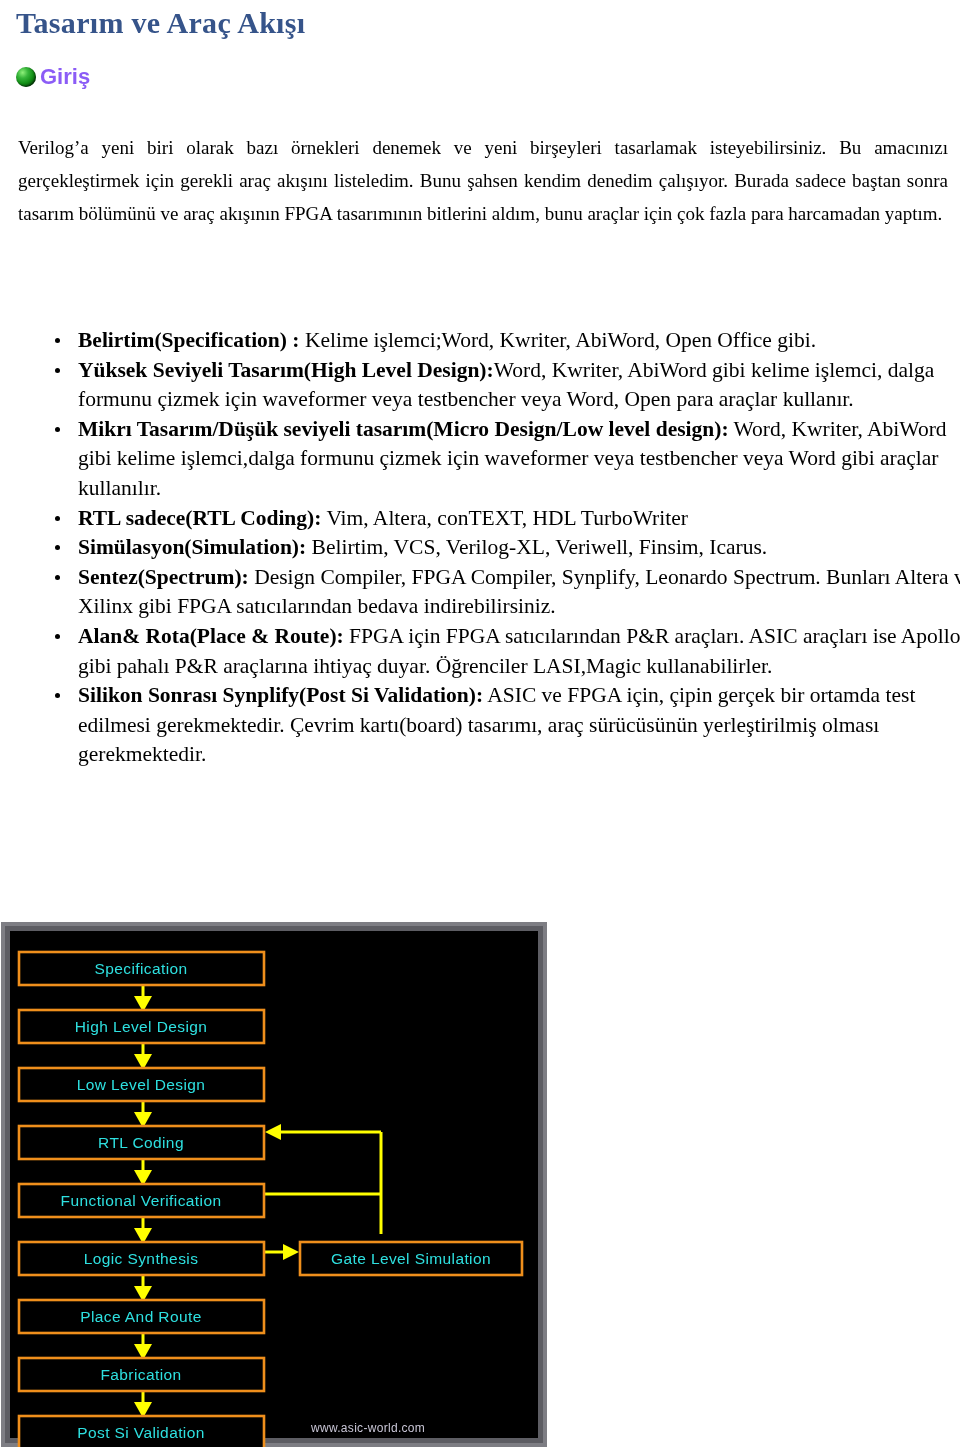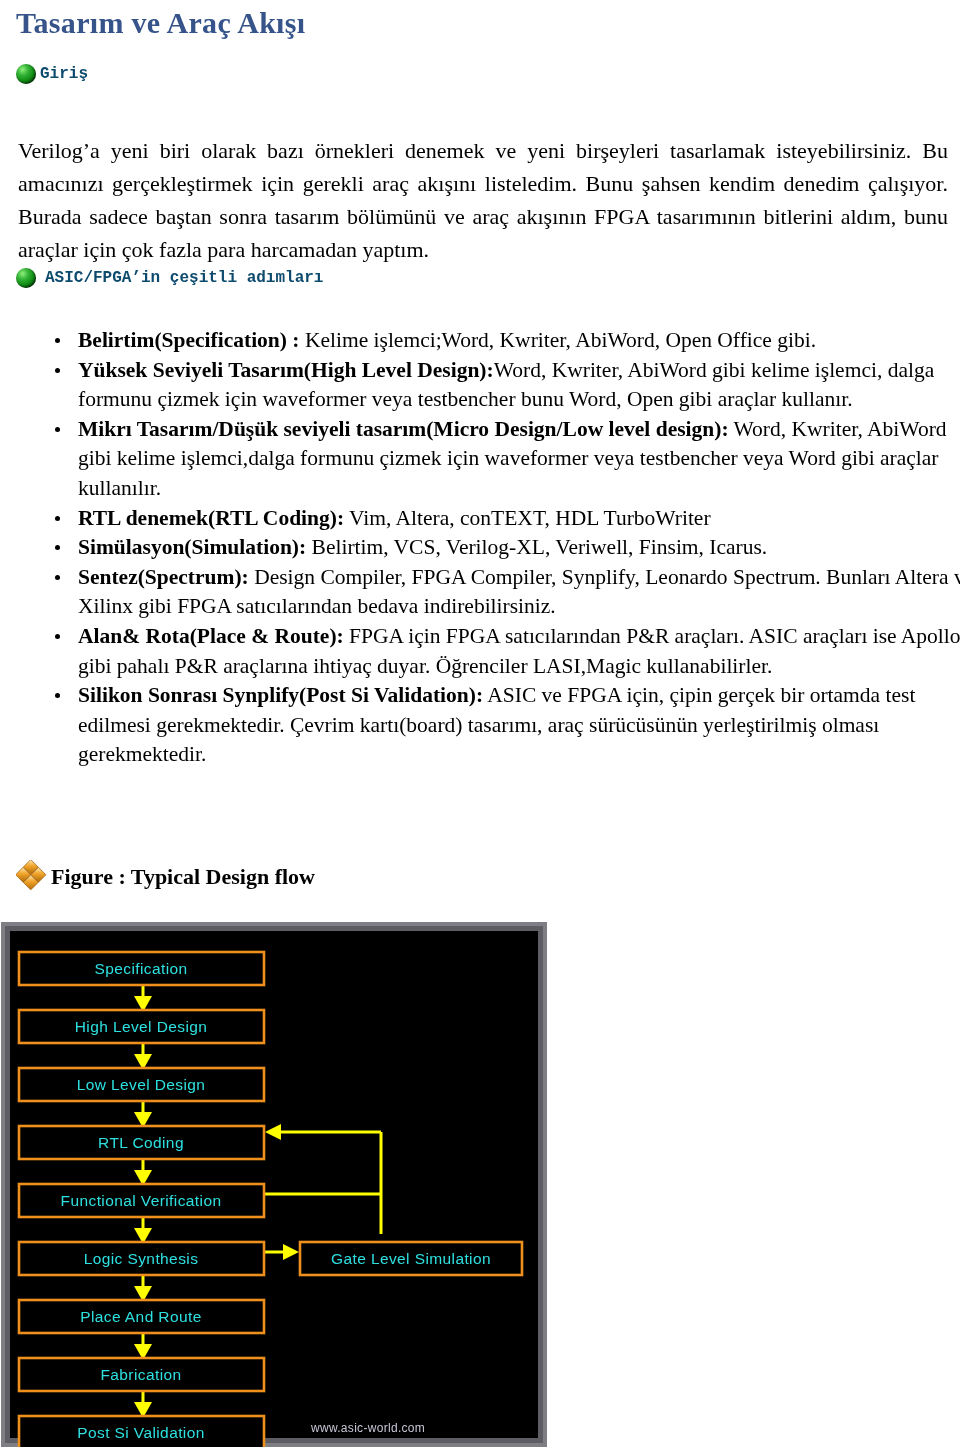--- a/index.html
+++ b/index.html
@@ -49,35 +49,35 @@
   .green-sphere {
     width: 20px;
     height: 20px;
     border-radius: 50%;
     background:
       radial-gradient(circle at 33% 28%, #8ef07a 0%, #36b53a 28%, #139016 55%, #05530a 80%, #022b06 100%);
     box-shadow: inset -1px -1px 2px rgba(0,0,0,0.55);
     flex: 0 0 auto;
   }
   .sphere-heading .sh-label {
-    font-family: Liberation Mono, monospace;
+    font-family: Liberation Sans, sans-serif;
     font-weight: bold;
-    font-size: 16px;
-    color: #0c4a6e;
+    font-size: 22px;
+    color: #8b5cf6;
     white-space: nowrap;
   }
   .sphere-heading.h-steps .sh-label { margin-left: 5px; }
 
   
   .intro {
     position: absolute;
     left: 18px;
     top: 112px;
     width: 930px;
-    font-size: 22px;
+    font-size: 19px;
     line-height: 33px;
     text-align: justify;
     text-justify: inter-word;
   }
 
   
   .steps-list {
     position: absolute;
     left: 40px;
     top: 326px;
@@ -158,56 +158,32 @@
 
   <div class="doc-title">Tasarım ve Araç Akışı</div>
 
   <div class="sphere-heading h-giris">
     <span class="green-sphere"></span>
     <span class="sh-label">Giriş</span>
   </div>
 
   <p class="intro">Verilog’a yeni biri olarak bazı örnekleri denemek ve yeni birşeyleri tasarlamak isteyebilirsiniz. Bu amacınızı gerçekleştirmek için gerekli araç akışını listeledim. Bunu şahsen kendim denedim çalışıyor. Burada sadece baştan sonra tasarım bölümünü ve araç akışının FPGA tasarımının bitlerini aldım, bunu araçlar için çok fazla para harcamadan yaptım.</p>
 
-  <div class="sphere-heading h-steps">
-    <span class="green-sphere"></span>
-    <span class="sh-label">ASIC/FPGA’in çeşitli adımları</span>
-  </div>
 
   <ul class="steps-list" id="steps-list">
       <li><b>Belirtim(Specification) :</b><span> Kelime işlemci;Word, Kwriter, AbiWord, Open Office gibi.</span></li>
-      <li><b>Yüksek Seviyeli Tasarım(High Level Design):</b><span>Word, Kwriter, AbiWord gibi kelime işlemci, dalga formunu çizmek için waveformer veya testbencher bunu Word, Open gibi araçlar kullanır.</span></li>
+      <li><b>Yüksek Seviyeli Tasarım(High Level Design):</b><span>Word, Kwriter, AbiWord gibi kelime işlemci, dalga formunu çizmek için waveformer veya testbencher veya Word, Open para araçlar kullanır.</span></li>
       <li><b>Mikrı Tasarım/Düşük seviyeli tasarım(Micro Design/Low level design):</b><span> Word, Kwriter, AbiWord gibi kelime işlemci,dalga formunu çizmek için waveformer veya testbencher veya Word gibi araçlar kullanılır.</span></li>
-      <li><b>RTL denemek(RTL Coding):</b><span> Vim, Altera, conTEXT, HDL TurboWriter</span></li>
+      <li><b>RTL sadece(RTL Coding):</b><span> Vim, Altera, conTEXT, HDL TurboWriter</span></li>
       <li><b>Simülasyon(Simulation):</b><span> Belirtim, VCS, Verilog-XL, Veriwell, Finsim, Icarus.</span></li>
       <li><b>Sentez(Spectrum):</b><span> Design Compiler, FPGA Compiler, Synplify, Leonardo Spectrum. Bunları Altera ve Xilinx gibi FPGA satıcılarından bedava indirebilirsiniz.</span></li>
       <li><b>Alan&amp; Rota(Place &amp; Route):</b><span> FPGA için FPGA satıcılarından P&amp;R araçları. ASIC araçları ise Apollo gibi pahalı P&amp;R araçlarına ihtiyaç duyar. Öğrenciler LASI,Magic kullanabilirler.</span></li>
       <li><b>Silikon Sonrası Synplify(Post Si Validation):</b><span> ASIC ve FPGA için, çipin gerçek bir ortamda test edilmesi gerekmektedir. Çevrim kartı(board) tasarımı, araç sürücüsünün yerleştirilmiş olması gerekmektedir.</span></li>
     </ul>
 
-  <div class="figure-caption">
-    <span class="diamond-icon">
-      <svg width="34" height="34" viewBox="0 0 34 34" aria-hidden="true">
-        <defs>
-          <linearGradient id="dg" x1="0" y1="0" x2="1" y2="1">
-            <stop offset="0%" stop-color="#fde9b8"></stop>
-            <stop offset="42%" stop-color="#f2a52b"></stop>
-            <stop offset="100%" stop-color="#b06a07"></stop>
-          </linearGradient>
-        </defs>
-        <g fill="url(#dg)" stroke="#9c5c04" stroke-width="0.7">
-          <rect x="9.5" y="1.8" width="10.5" height="10.5" transform="rotate(45 14.75 7.05)"></rect>
-          <rect x="1.8" y="9.5" width="10.5" height="10.5" transform="rotate(45 7.05 14.75)"></rect>
-          <rect x="17.2" y="9.5" width="10.5" height="10.5" transform="rotate(45 22.45 14.75)"></rect>
-          <rect x="9.5" y="17.2" width="10.5" height="10.5" transform="rotate(45 14.75 22.45)"></rect>
-        </g>
-      </svg>
-    </span>
-    <span class="fc-label">Figure : Typical Design flow</span>
-  </div>
 
   <div class="flow-figure">
     <svg width="546" height="525" viewBox="0 0 546 525" aria-hidden="true">
 
       <rect x="0" y="0" width="546" height="525" fill="#7e7e84"></rect>
       <rect x="4" y="4" width="538" height="517" fill="#5d5d63"></rect>
       <rect x="9" y="9" width="528" height="507" fill="#000000"></rect>
 
       <g stroke="#ffff00" stroke-width="3" fill="none">
 

